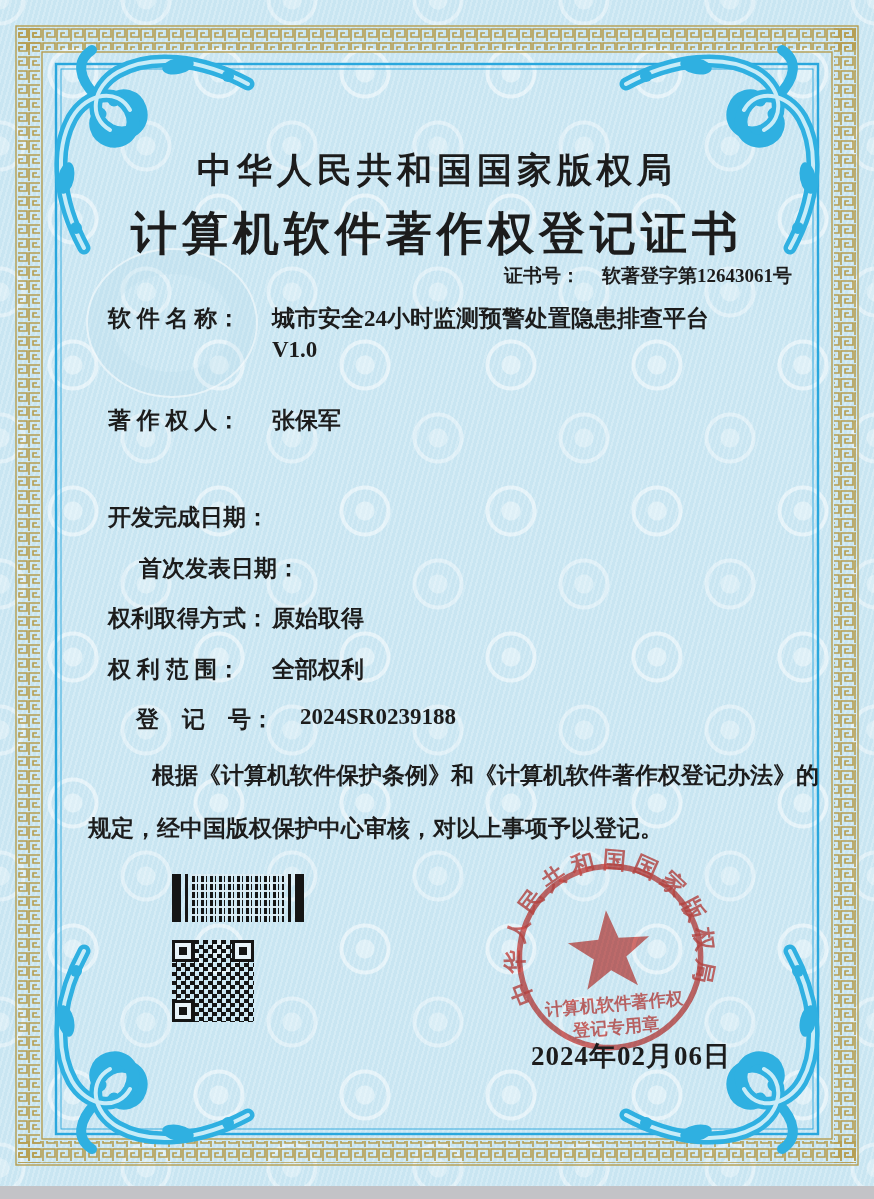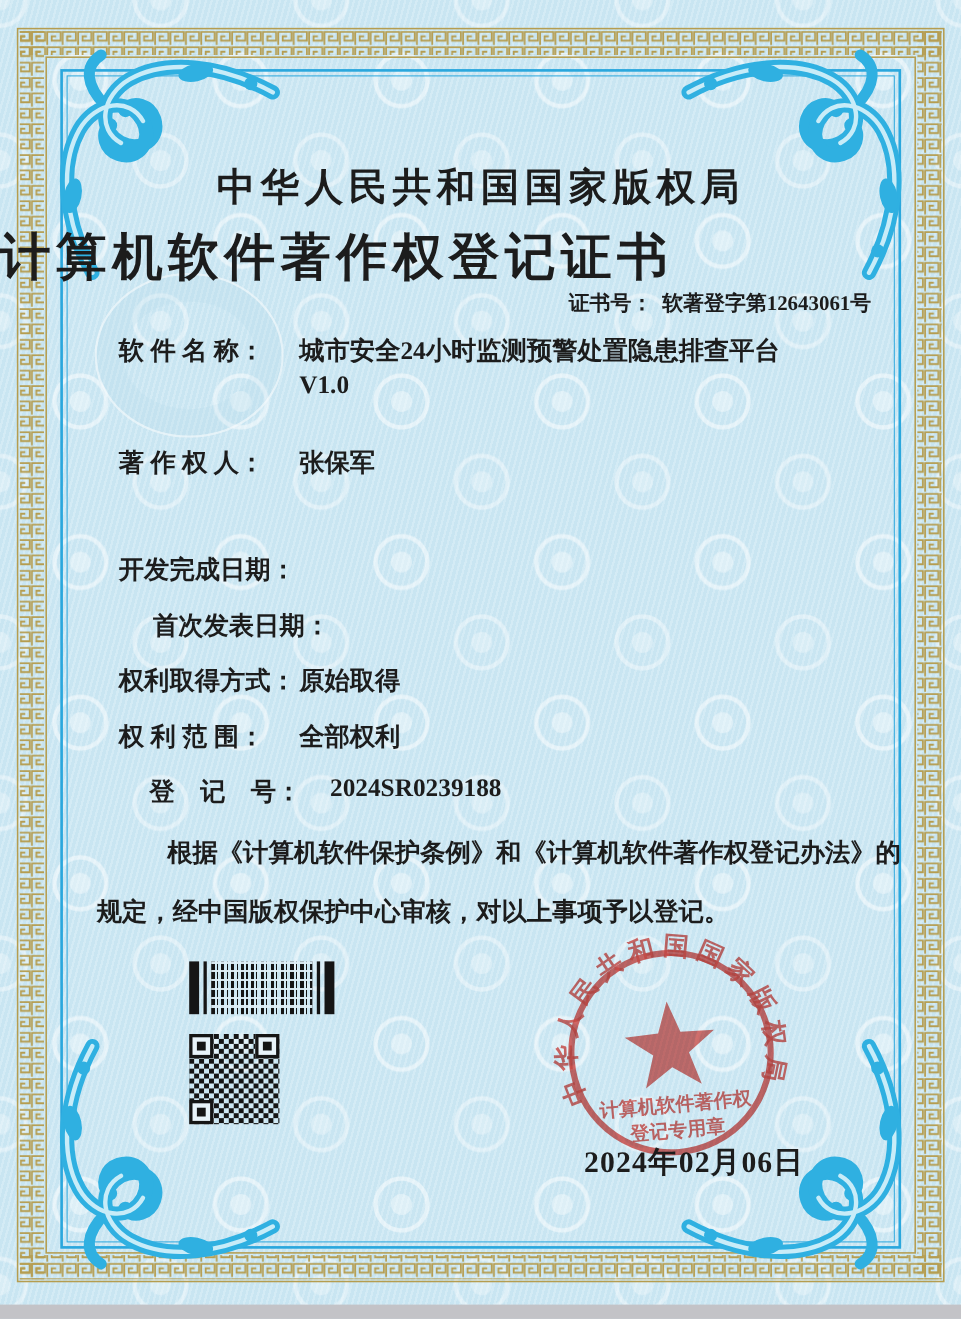--- a/index.html
+++ b/index.html
@@ -28,26 +28,26 @@
   }
   .frame-svg{position:absolute;inset:0;}
   .photo-strip-bottom{position:absolute;left:0;right:0;bottom:0;height:13px;background:#c3c3c7;}
 
   
   .authority{
     position:absolute;left:0;top:147px;width:100%;text-align:center;
     font-size:35px;font-weight:700;letter-spacing:5px;
   }
   .cert-title{
-    position:absolute;left:0;top:203px;width:100%;
+    position:absolute;left:0;top:203px;width:100%;text-align:center;
     font-size:46px;font-weight:700;letter-spacing:5px;
   }
   .cert-no{
     position:absolute;right:82px;top:263px;
-    font-size:19px;font-weight:700;display:flex;gap:9px;text-align:center;
+    font-size:19px;font-weight:700;display:flex;gap:22px;text-align:center;
   }
 
   
   .field-row{position:absolute;left:108px;display:flex;font-size:23px;font-weight:700;}
   .field-label{width:164px;flex:0 0 164px;}
   .field-value{white-space:nowrap;}
   .row-0{top:303px;} .value-line2{position:absolute;left:272px;top:337px;font-size:23px;font-weight:700;}
   .row-1{top:405px;}
   .row-2{top:502px;}
   .row-3{top:553px;margin-left:31px;}

